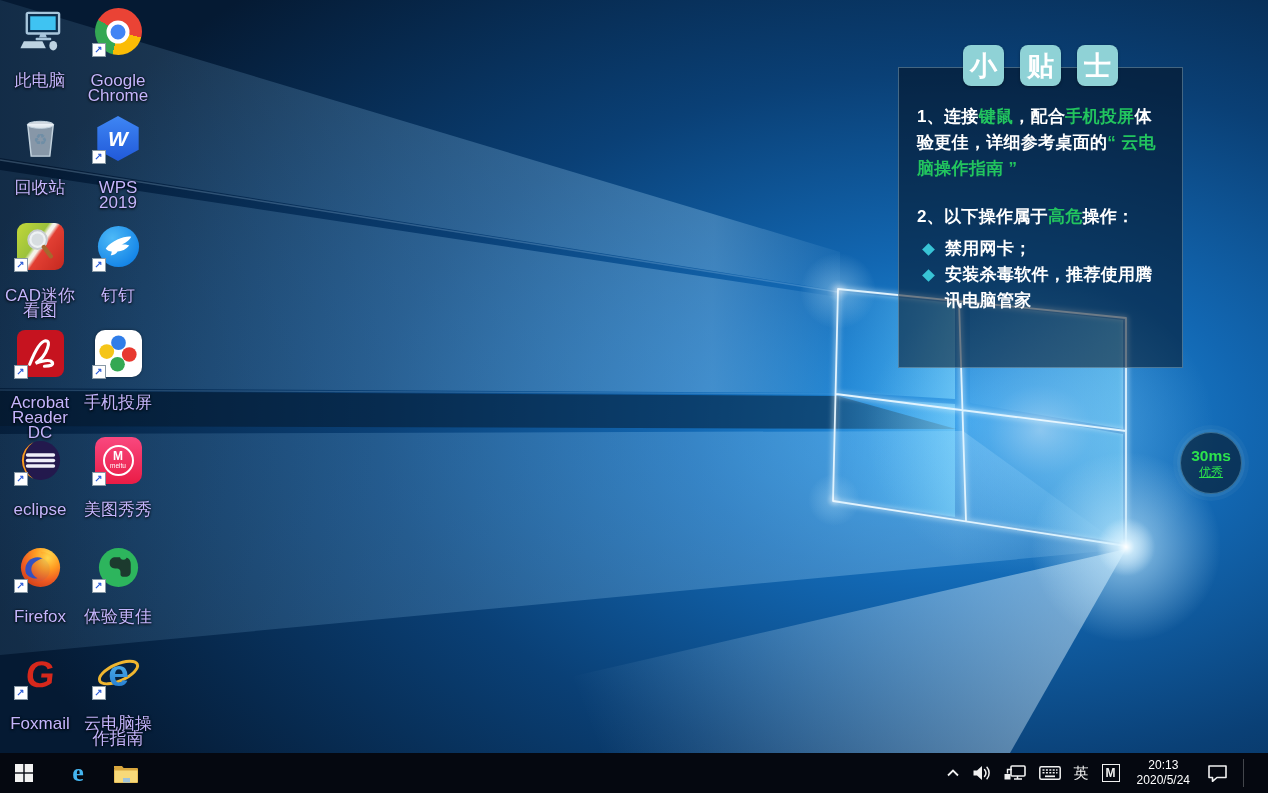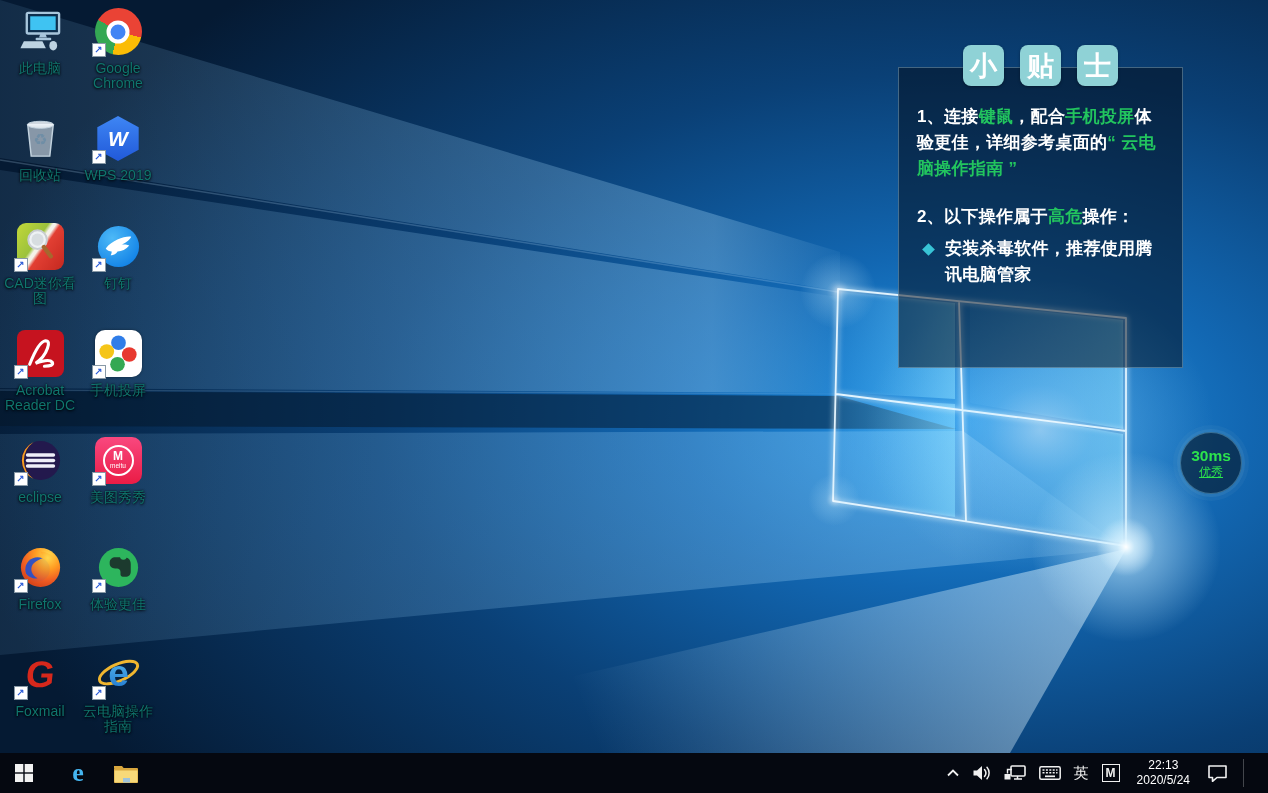--- a/index.html
+++ b/index.html
@@ -5,21 +5,21 @@
   html,body{margin:0;padding:0;background:#000;}
   *{box-sizing:border-box;}
   .screen{position:relative;width:1268px;height:793px;overflow:hidden;
           font-family:"Liberation Sans","DejaVu Sans",sans-serif;user-select:none;}
   
   .wall{position:absolute;left:0;top:0;width:1268px;height:753px;display:block;}
   
   .dicon{position:absolute;width:80px;text-align:center;cursor:default;}
   .art{position:relative;width:47px;height:47px;margin:0 auto;}
   .art svg{display:block;width:47px;height:47px;}
-  .lbl{margin-top:6px;font-size:14px;line-height:15px;color:#0f766e;
+  .lbl{margin-top:18px;font-size:17px;line-height:15px;color:#c4b5fd;
        text-shadow:0 1px 3px rgba(0,0,0,.95),0 0 2px rgba(0,0,0,.8);}
   .sc{position:absolute;left:-3px;bottom:-2px;width:14px;height:14px;background:#fff;
       border:1px solid #8899a6;display:flex;align-items:center;justify-content:center;
       font-size:10px;font-weight:bold;color:#2a5bd7;line-height:1;}
   .ic-chrome{width:47px;height:47px;border-radius:50%;position:relative;
      background:conic-gradient(#ea4335 0 105deg,#fbbc05 105deg 195deg,#34a853 195deg 300deg,#ea4335 300deg);}
   .ic-chrome::after{content:"";position:absolute;left:50%;top:50%;width:15px;height:15px;
      transform:translate(-50%,-50%);background:#4285f4;border:4px solid #fff;border-radius:50%;}
   .ic-wps{width:47px;height:47px;background:linear-gradient(180deg,#3f87f5,#2058d8);
      clip-path:polygon(50% 2%,94% 26%,94% 74%,50% 98%,6% 74%,6% 26%);
@@ -329,20 +329,24 @@
       <div class="tip-box">小</div>
       <div class="tip-box">贴</div>
       <div class="tip-box">士</div>
     </div>
     <div class="tips-body">
       <div><span>1、</span><span>连接</span><span class="hl">键鼠</span><span>，配合</span><span class="hl">手机投屏</span><span>体验更佳，详细参考桌面的</span><span class="hl">“ 云电脑操作指南 ”</span></div>
       <div class="tips-item2"><span>2、</span><span>以下操作属于</span><span class="hl">高危</span><span>操作：</span></div>
       <div class="tips-bullets">
         <div class="bullet-row">
           <span class="diamond"></span>
+          <span>禁用网卡；</span>
+        </div>
+        <div class="bullet-row">
+          <span class="diamond"></span>
           <span>安装杀毒软件，推荐使用腾讯电脑管家</span>
         </div>
       </div>
     </div>
   </div>
 
   <div class="netbadge">
     <span class="ms">30ms</span>
     <span class="grade">优秀</span>
   </div>
@@ -395,21 +399,21 @@
           <rect x="0.8" y="0.8" width="20.4" height="12.4" rx="1.5" fill="none" stroke="#f0f0f0" stroke-width="1.5"></rect>
           <path d="M3.5 4 h15 M3.5 6.8 h15" stroke="#f0f0f0" stroke-width="1.5" stroke-dasharray="2 1.4"></path>
           <path d="M6 10.3 h10" stroke="#f0f0f0" stroke-width="1.7"></path>
         </svg>
       </div>
       <div class="tray-item lang">英</div>
       <div class="tray-item">
         <span class="imebox">M</span>
       </div>
       <div class="clock tray-item">
-        <span>22:13</span>
+        <span>20:13</span>
         <span>2020/5/24</span>
       </div>
       <div class="tray-item">
         <svg width="21" height="18" viewBox="0 0 21 18">
           <path d="M2 2 h17 v11.5 h-9 l-4.5 3.8 v-3.8 H2 z" fill="none" stroke="#f0f0f0" stroke-width="1.6" stroke-linejoin="round"></path>
         </svg>
       </div>
       <div class="edge-sep"></div>
       <div class="show-desktop"></div>
     </div>

